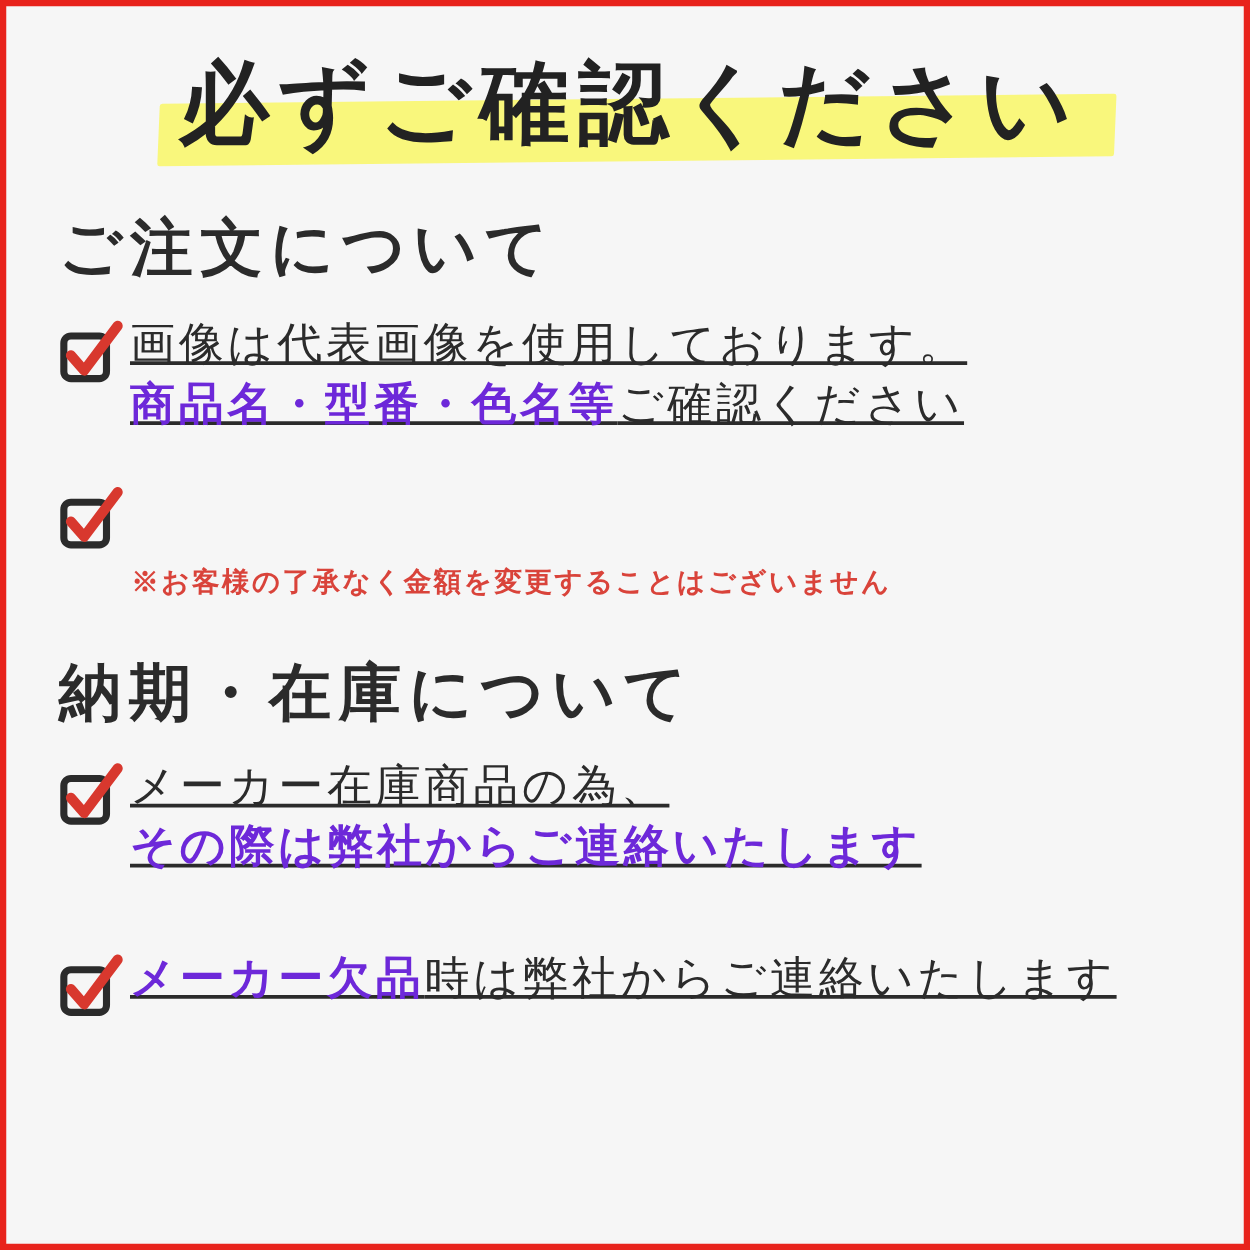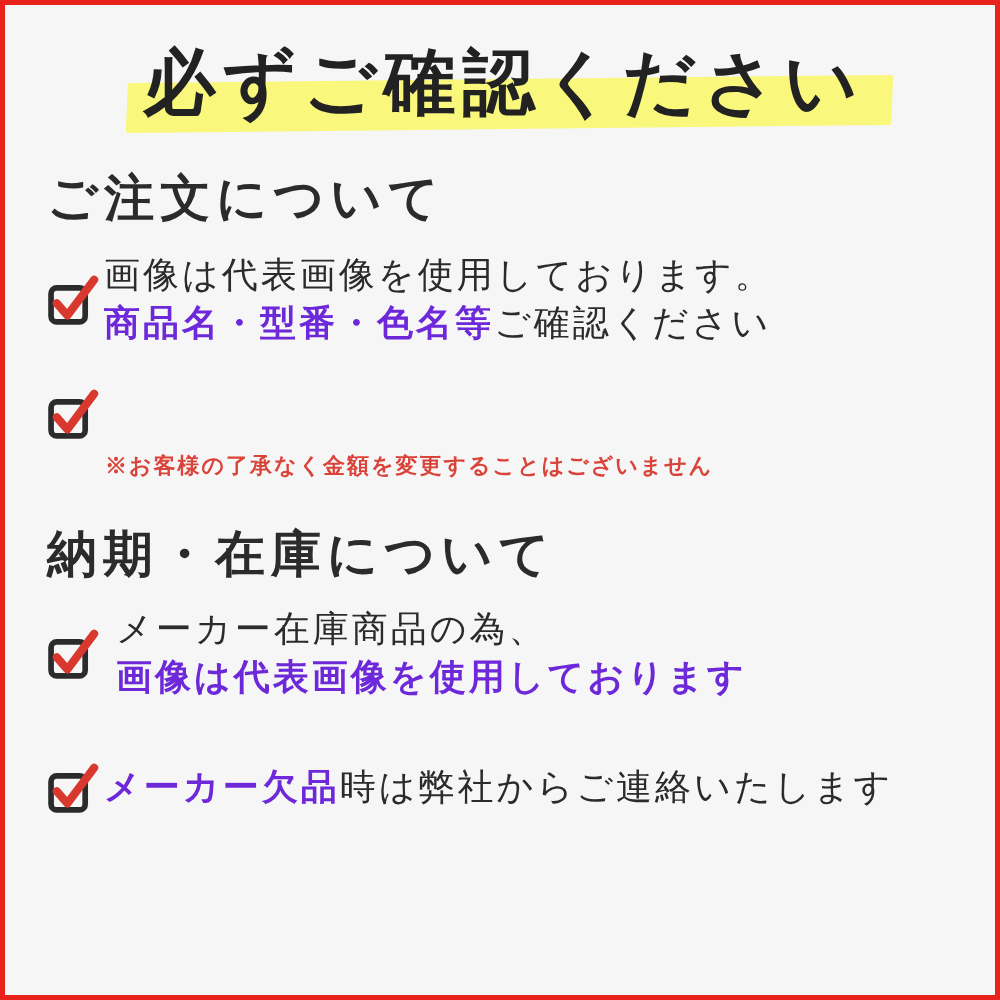--- a/index.html
+++ b/index.html
@@ -33,25 +33,25 @@
   .content { padding: 0 38px 0 42px; }
   .section-heading {
     margin: 0;
     font-size: 50px; font-weight: 700;
     letter-spacing: 6px;
     color: #2b2b2b;
     white-space: nowrap;
   }
   .sh-1 { margin-top: 34px; }
   .sh-2 { margin-top: 40px; }
-  .item { display: flex; align-items: center; }
+  .item { display: flex; align-items: flex-start; text-decoration: underline; }
   .item-1 { margin-top: 20px; }
   .item-2 { margin-top: 38px; }
   .item-3 { margin-top: 32px; }
-  .item-4 { margin-top: 18px; gap: 12px; }
+  .item-4 { margin-top: 18px; }
   .item-5 { margin-top: 58px; }
   .cb {
     width: 52px; height: 58px;
     flex: 0 0 auto;
     margin-top: 0px;
     overflow: visible;
   }
   .item-text {
     margin-left: 5px;
     font-size: 36px;
@@ -114,21 +114,21 @@
   <div class="item item-4">
     <svg class="cb" viewBox="0 0 64 64" aria-hidden="true">
       <rect x="5" y="17" width="42" height="42" rx="7" fill="none" stroke="#2b2b2b" stroke-width="7"></rect>
       <polyline points="12,36 25,51 58,7" fill="none" stroke="#d8382e" stroke-width="10" stroke-linecap="round" stroke-linejoin="round"></polyline>
     </svg>
     <div class="item-text">
       <div>
         <span class="seg-black">メーカー在庫商品の為、</span>
       </div>
       <div>
-        <span class="seg-red">画像は代表画像を使用しております</span>
+        <span class="seg-red">その際は弊社からご連絡いたします</span>
       </div>
     </div>
   </div>
 
   <div class="item item-5">
     <svg class="cb" viewBox="0 0 64 64" aria-hidden="true">
       <rect x="5" y="17" width="42" height="42" rx="7" fill="none" stroke="#2b2b2b" stroke-width="7"></rect>
       <polyline points="12,36 25,51 58,7" fill="none" stroke="#d8382e" stroke-width="10" stroke-linecap="round" stroke-linejoin="round"></polyline>
     </svg>
     <div class="item-text">

